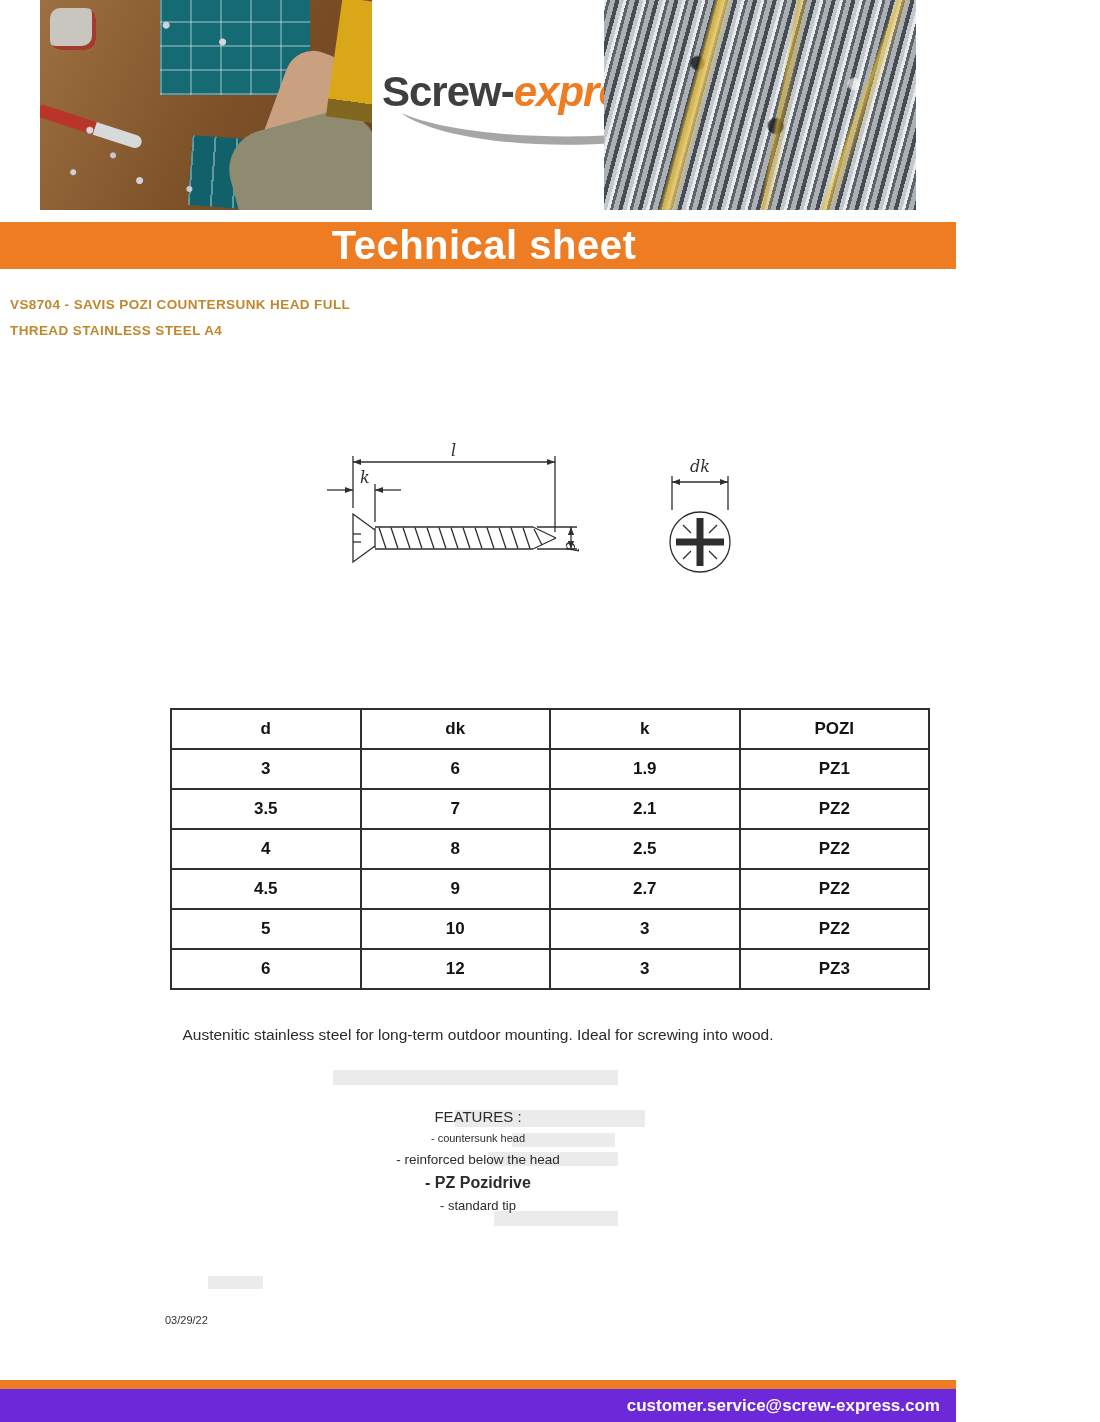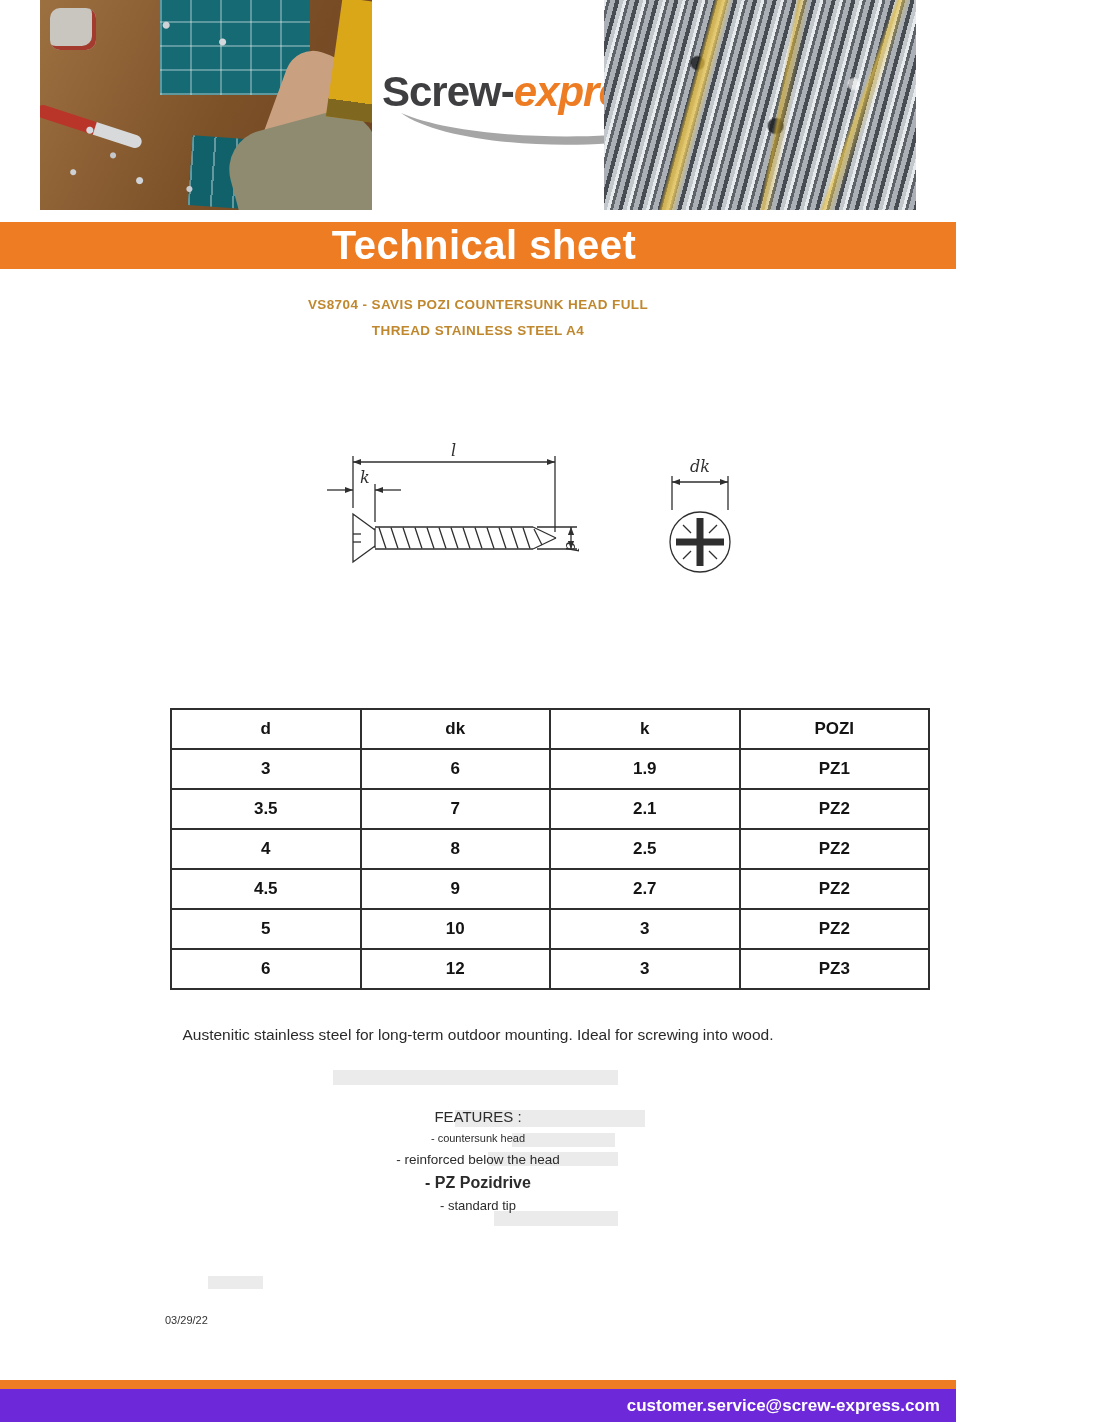--- a/index.html
+++ b/index.html
@@ -65,22 +65,22 @@
   .logo-dark { color:#3f3e40; }
   .logo-orange { color:#ED7C23; font-style:italic; }
   .logo-swoosh { display:block; margin:-8px auto 0; width:330px; height:38px; }
 
   
   .banner { position:absolute; left:0; top:222px; width:100%; height:47px; background:#ED7C23;
     display:flex; align-items:center; justify-content:center;padding-left:12px; }
   .banner-title { color:#ffffff; font-size:40px; font-weight:bold; letter-spacing:0.5px; }
 
   
-  .product-title { position:absolute; left:0; top:292px; width:100%; text-align:center;
-    color:#c0882e; font-size:13.5px; font-weight:bold; line-height:26px; letter-spacing:.4px; }
+  .product-title { position:absolute; left:0; top:292px; width:100%; text-align:left;
+    color:#c0882e; font-size:13.5px; font-weight:bold; line-height:26px; letter-spacing:.4px;padding-left:10px; }
 
   
   .diagram { position:absolute; left:315px; top:438px; }
 
   
   .spec-table { position:absolute; left:170px; top:708px; width:760px; border-collapse:collapse; table-layout:fixed; }
   .spec-table th, .spec-table td { border:2px solid #2f2f2f; height:40px; text-align:center; vertical-align:middle;
     font-size:17px; font-weight:bold; color:#141414; }
 
   

